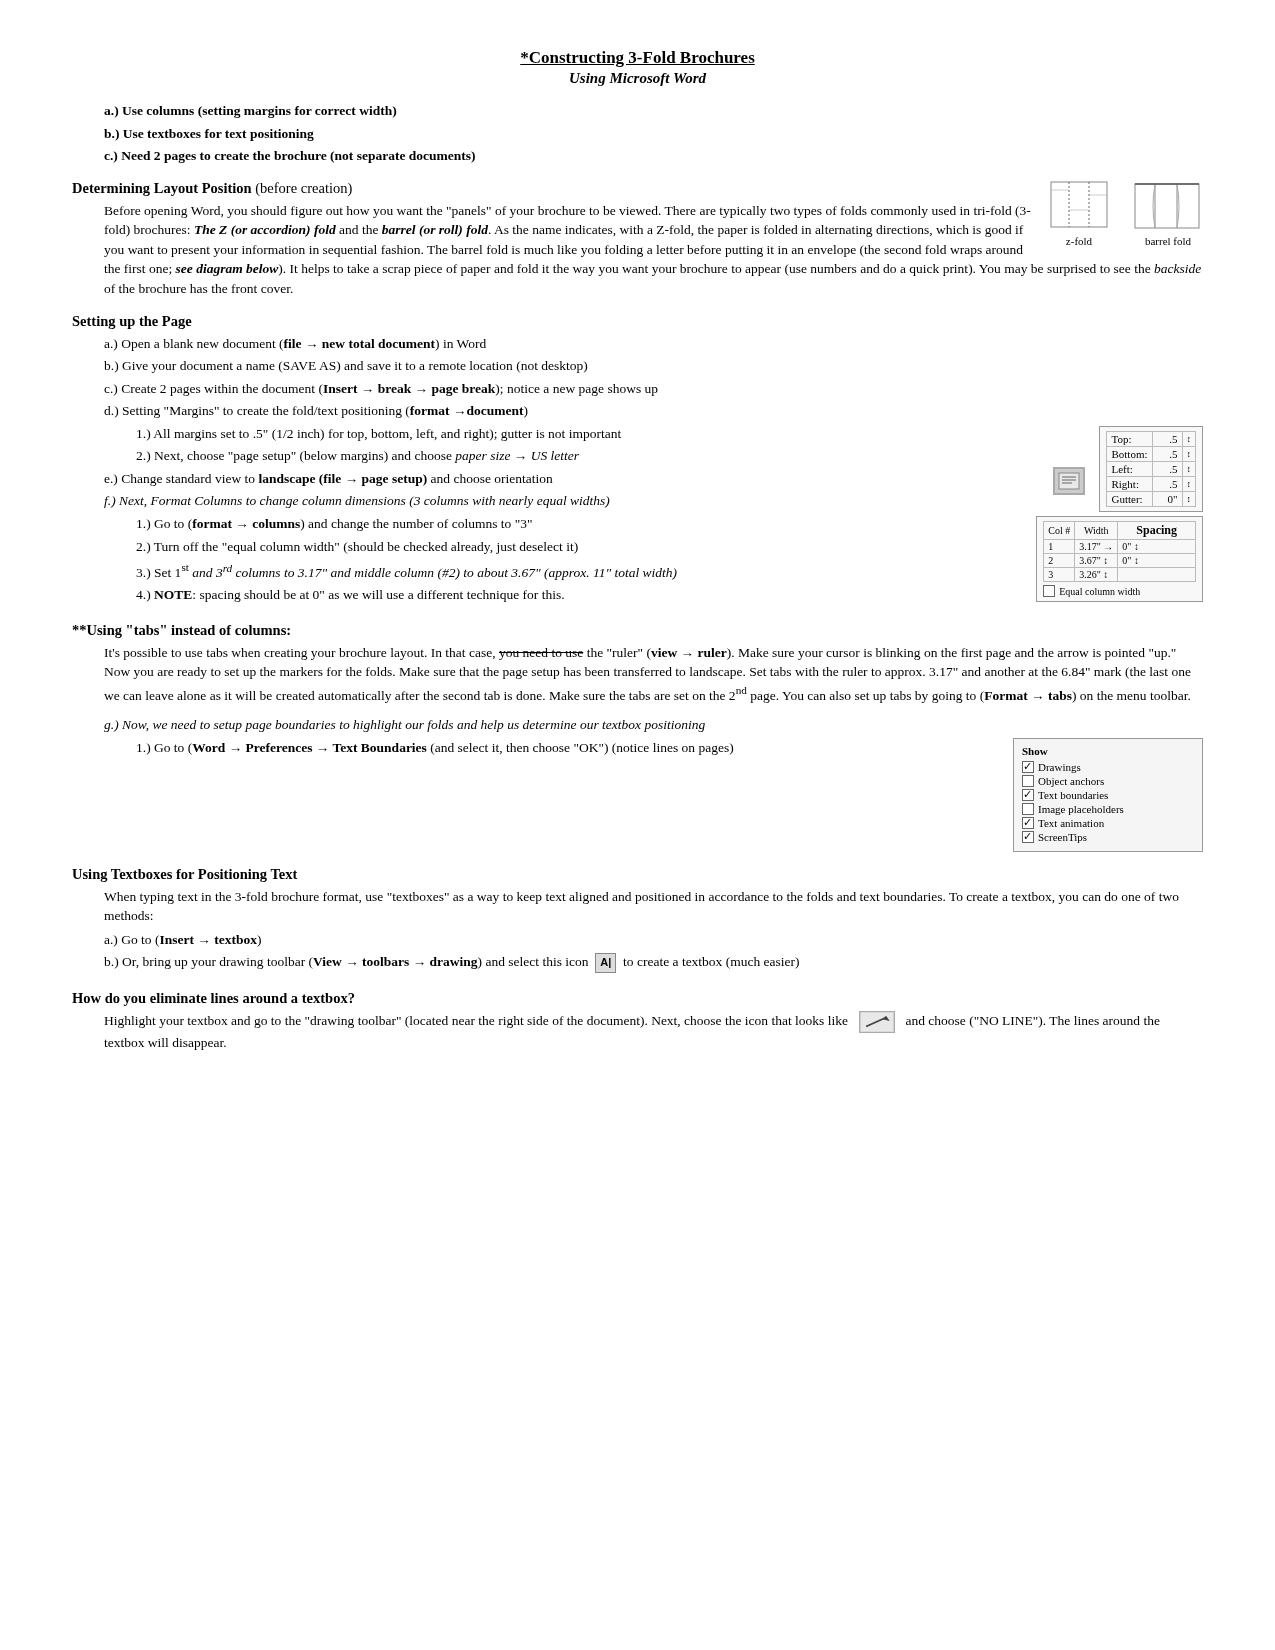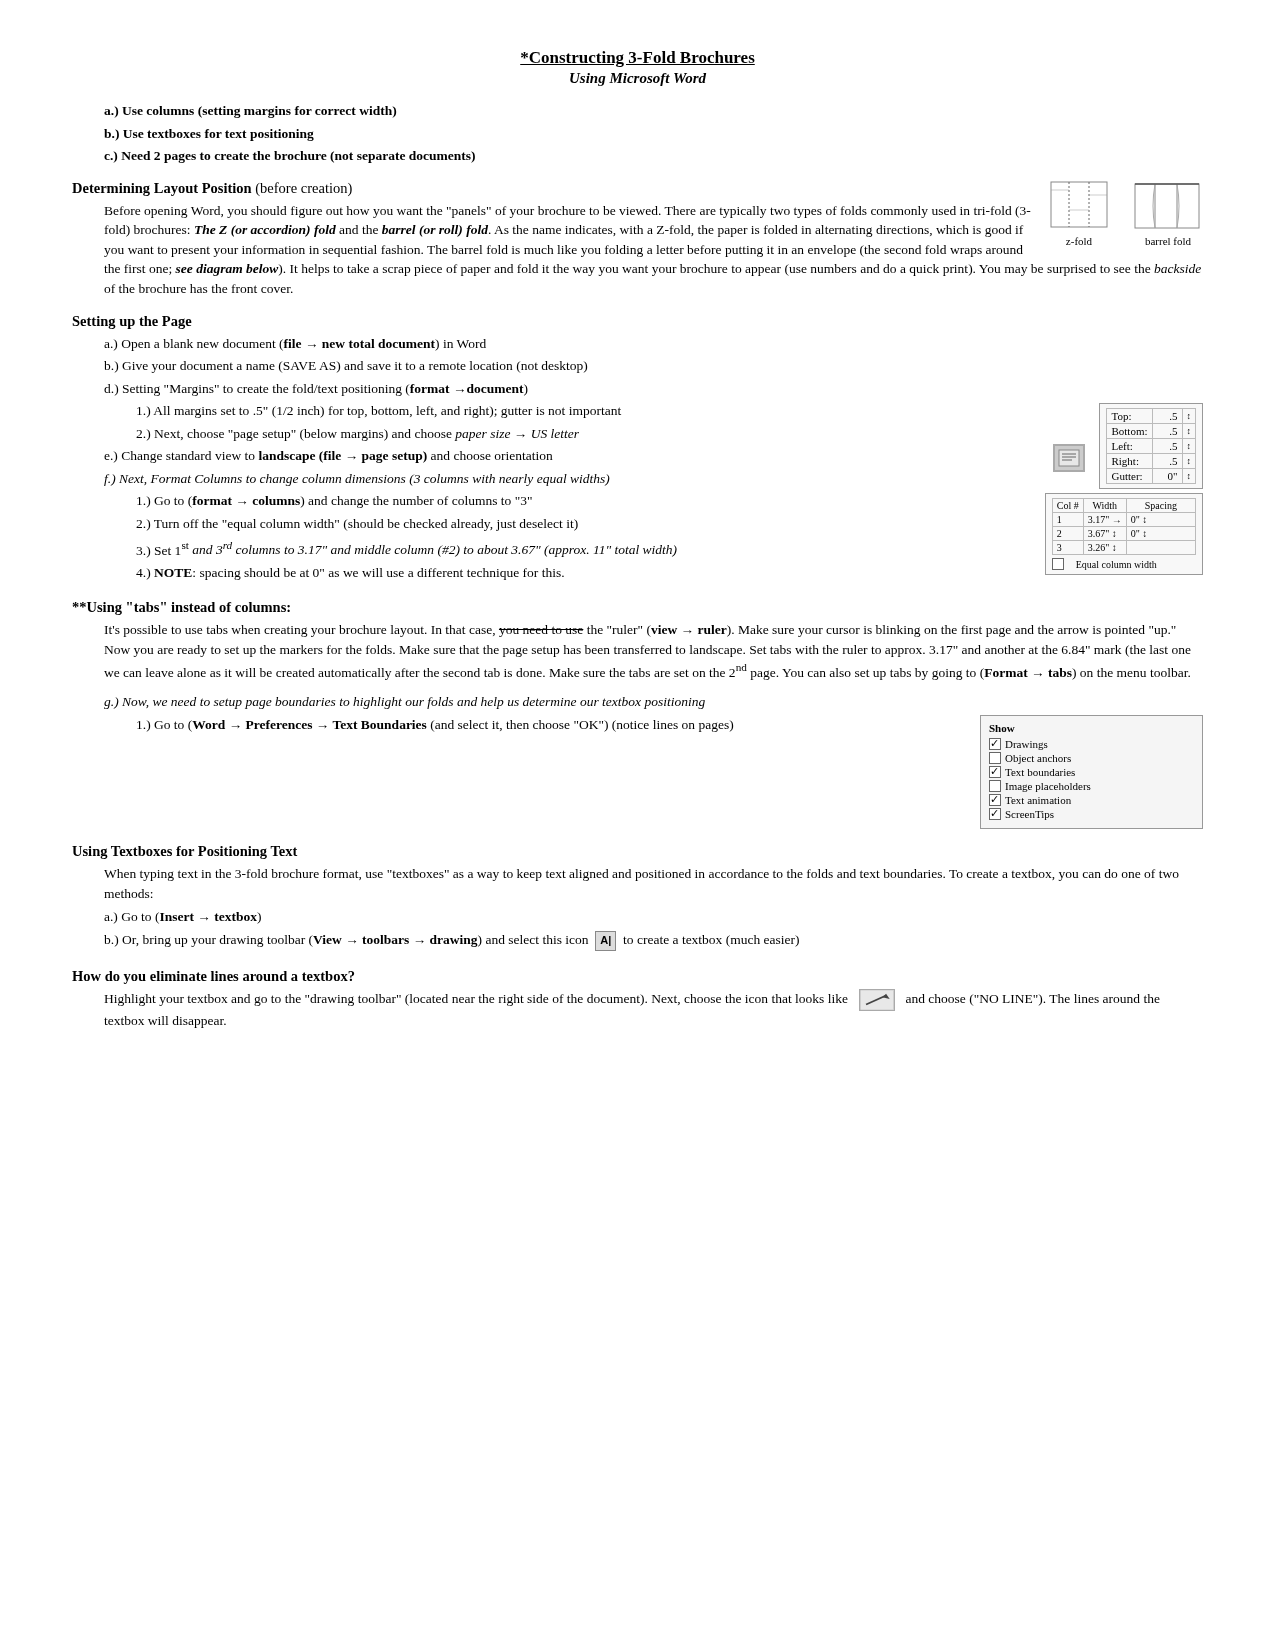--- a/index.html
+++ b/index.html
@@ -99,21 +99,21 @@
     }
     
     .show-prefs-box {
       float: right;
       margin-left: 18px;
       margin-top: 0px;
       border: 1px solid #999;
       padding: 6px 8px;
       font-size: 11px;
       background: #f5f5f5;
-      width: 223px;
+      width: 190px;
     }
     .show-prefs-box .prefs-title {
       font-weight: bold;
       font-size: 11px;
       margin-bottom: 4px;
     }
     .show-prefs-box .pref-item {
       display: flex;
       align-items: center;
       gap: 4px;
@@ -229,20 +229,21 @@
   <div class="indent1" style="line-height:1.45;">
     Before opening Word, you should figure out how you want the "panels" of your brochure to be viewed. There are typically two types of folds commonly used in tri-fold (3-fold) brochures: <b><i>The Z (or accordion) fold</i></b> and the <b><i>barrel (or roll) fold</i></b>. As the name indicates, with a Z-fold, the paper is folded in alternating directions, which is good if you want to present your information in sequential fashion. The barrel fold is much like you folding a letter before putting it in an envelope (the second fold wraps around the first one; <b><i>see diagram below</i></b>). It helps to take a scrap piece of paper and fold it the way you want your brochure to appear (use numbers and do a quick print). You may be surprised to see the <i>backside</i> of the brochure has the front cover.
   </div>
 </div>
 
 <div style="margin-top:14px;" class="clearfix">
   <div class="section-heading"><b>Setting up the Page</b></div>
 
   <div class="indent1 list-item">a.)  Open a blank new document (<b>file → new total document</b>) in Word</div>
   <div class="indent1 list-item">b.)  Give your document a name (SAVE AS) and save it to a remote location (not desktop)</div>
+  <div class="indent1 list-item">c.)  Create 2 pages within the document (<b>Insert → break → page break</b>); notice a new page shows up</div>
   <div class="indent1 list-item">d.)  Setting "Margins" to create the fold/text positioning (<b>format →document</b>)</div>
 
   <div class="margins-table-box right-float-box" style="margin-top:2px;">
     <table>
       <tbody>
           <tr>
         <td>Top:</td>
         <td style="min-width:30px; text-align:right;">.5</td>
         <td style="font-size:9px;">↕</td>
       </tr>
@@ -284,42 +285,42 @@
 
   <div class="indent1 list-item" style="margin-top:2px;">e.)  Change standard view to <b>landscape (file → page setup)</b> and choose orientation</div>
   <div class="indent1 list-item"><i>f.)  Next, Format Columns to change column dimensions (3 columns with nearly equal widths)</i></div>
 
   <div class="columns-table-box right-float-box" style="margin-top:2px; clear:right;">
     <table>
       <thead>
         <tr>
           <th style="padding:1px 4px; border:1px solid #bbb; font-weight:normal; font-size:10px;">Col #</th>
           <th style="padding:1px 4px; border:1px solid #bbb; font-weight:normal; font-size:10px;">Width</th>
-          <th style="padding:1px 18px; border:1px solid #bbb; font-weight:normal; font-size:10px;">Spacing</th>
+          <th style="padding:1px 18px; border:1px solid #bbb; font-weight:bold; font-size:12px;">Spacing</th>
         </tr>
       </thead>
       <tbody>
         <tr>
           <td style="border:1px solid #bbb; padding:1px 4px; font-size:10px;">1</td>
           <td style="border:1px solid #bbb; padding:1px 4px; font-size:10px;">3.17"  →</td>
           <td style="border:1px solid #bbb; padding:1px 4px; font-size:10px;">0"  ↕</td>
         </tr>
         <tr>
           <td style="border:1px solid #bbb; padding:1px 4px; font-size:10px;">2</td>
           <td style="border:1px solid #bbb; padding:1px 4px; font-size:10px;">3.67"  ↕</td>
           <td style="border:1px solid #bbb; padding:1px 4px; font-size:10px;">0"  ↕</td>
         </tr>
         <tr>
           <td style="border:1px solid #bbb; padding:1px 4px; font-size:10px;">3</td>
           <td style="border:1px solid #bbb; padding:1px 4px; font-size:10px;">3.26"  ↕</td>
           <td style="border:1px solid #bbb; padding:1px 4px; font-size:10px;"></td>
         </tr>
       </tbody>
     </table>
-    <div style="font-size:10px; margin-top:3px; display:flex; align-items:center; gap:12px;">
+    <div style="font-size:10px; margin-top:3px; display:flex; align-items:center; gap:4px;">
       <span class="checkbox-unchecked"></span>
       <span>Equal column width</span>
     </div>
   </div>
 
   <div class="indent2 list-item">1.)  Go to (<b>format → columns</b>) and change the number of columns to "3"</div>
   <div class="indent2 list-item">2.)  Turn off the "equal column width" (should be checked already, just deselect it)</div>
   <div class="indent2 list-item">3.)  Set 1<sup>st</sup> <i>and 3<sup>rd</sup> columns to 3.17" and middle column (#2) to about 3.67" (approx. 11" total width)</i></div>
   <div class="indent2 list-item">4.)  <b>NOTE</b>: spacing should be at 0" as we will use a different technique for this.</div>
 </div>

